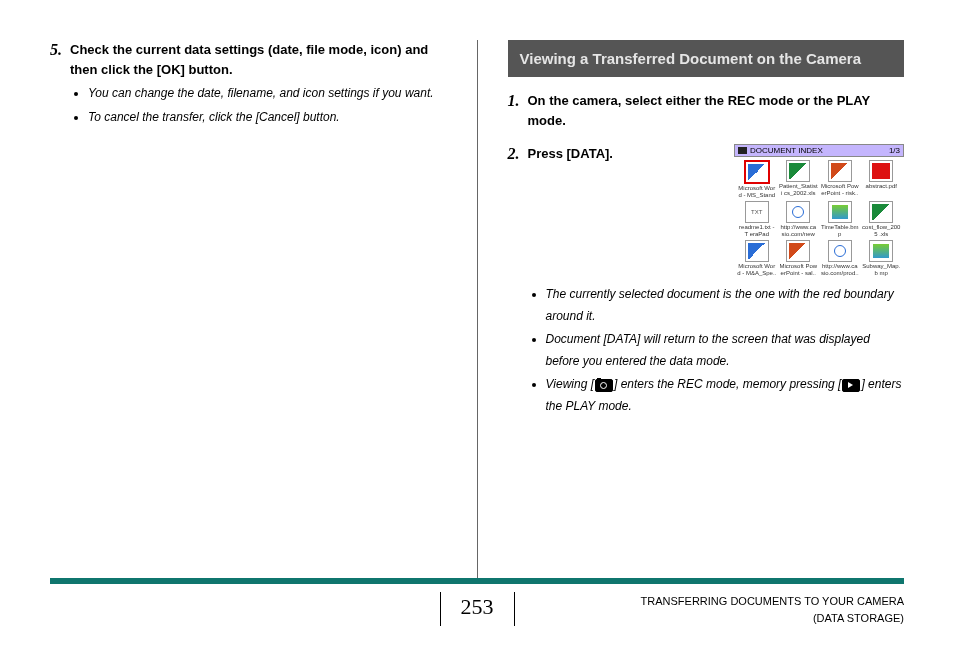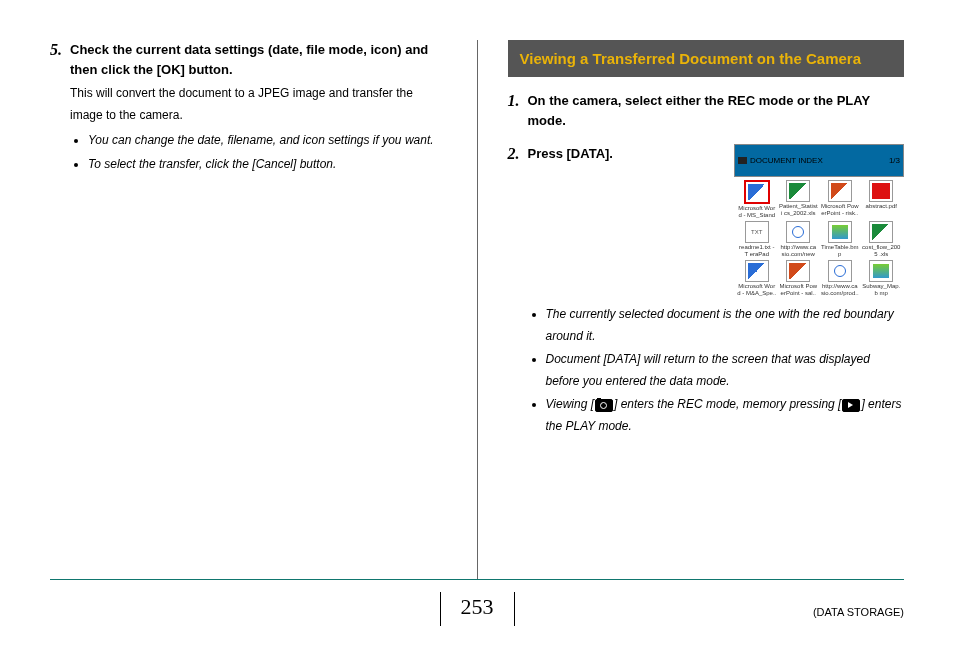--- a/index.html
+++ b/index.html
@@ -60,21 +60,21 @@
     padding-left: 18px;
     font-style: italic;
   }
   ul.bullets li {
     font-size: 12px;
     line-height: 1.8;
     margin-bottom: 2px;
   }
   .section-header {
     background: #555;
-    color: #eab308;
+    color: #e5e5e5;
     font-weight: bold;
     font-size: 15px;
     padding: 8px 12px;
     line-height: 1.4;
     margin-bottom: 14px;
   }
   .step-flex {
     display: flex;
     gap: 24px;
     align-items: flex-start;
@@ -83,25 +83,25 @@
     flex: 1;
   }
   .screenshot {
     width: 170px;
     background: #fff;
     border: 0;
     flex-shrink: 0;
     font-size: 7px;
   }
   .shot-header {
-    background: #0369a1;
+    background: #c4b5fd;
     border: 1px solid #888;
     display: flex;
     align-items: center;
-    padding: 11px 3px;
+    padding: 1px 3px;
     justify-content: space-between;
     font-size: 8px;
   }
   .shot-header .left {
     display: flex;
     align-items: center;
     gap: 3px;
   }
   .cam-icon {
     width: 9px;
@@ -180,24 +180,24 @@
     width: 0; height: 0;
     border-left: 5px solid #fff;
     border-top: 3px solid transparent;
     border-bottom: 3px solid transparent;
   }
   .footer {
     position: absolute;
     bottom: 20px;
     left: 50px;
     right: 50px;
-    border-top: 1px solid #0f766e;
-    padding-top: 12px;
-    display: flex;
-    align-items: center;
+    border-top: 6px solid #0f766e;
+    padding-top: 3px;
+    display: flex;
+    align-items: flex-end;
   }
   .footer-left {
     flex: 1;
   }
   .page-num-box {
     border-left: 1px solid #000;
     border-right: 1px solid #000;
     padding: 4px 20px 8px;
     font-size: 22px;
     font-family: Georgia, serif;
@@ -214,24 +214,23 @@
 </head>
 <body>
 
 <div class="page">
 
   <div class="col">
     <div class="step">
       <div class="step-num">5.</div>
       <div class="step-body">
         <div class="step-title">Check the current data settings (date, file mode, icon) and then click the [OK] button.</div>
-        <div class="step-desc">This will convert the document to a JPEG image and transfer the image to the camera.</div>
         <ul class="bullets">
           <li>You can change the date, filename, and icon settings if you want.</li>
-          <li>To select the transfer, click the [Cancel] button.</li>
+          <li>To cancel the transfer, click the [Cancel] button.</li>
         </ul>
       </div>
     </div>
   </div>
 
   <div class="divider"></div>
 
   <div class="col">
     <div class="section-header">Viewing a Transferred Document on the Camera</div>
 
@@ -322,15 +321,16 @@
 
       </div>
     </div>
   </div>
 </div>
 
 <div class="footer">
   <div class="footer-left"></div>
   <div class="page-num-box">253</div>
   <div class="footer-right">
+    <div>TRANSFERRING DOCUMENTS TO YOUR CAMERA</div>
     <div>(DATA STORAGE)</div>
   </div>
 </div>
 
 </body></html>

